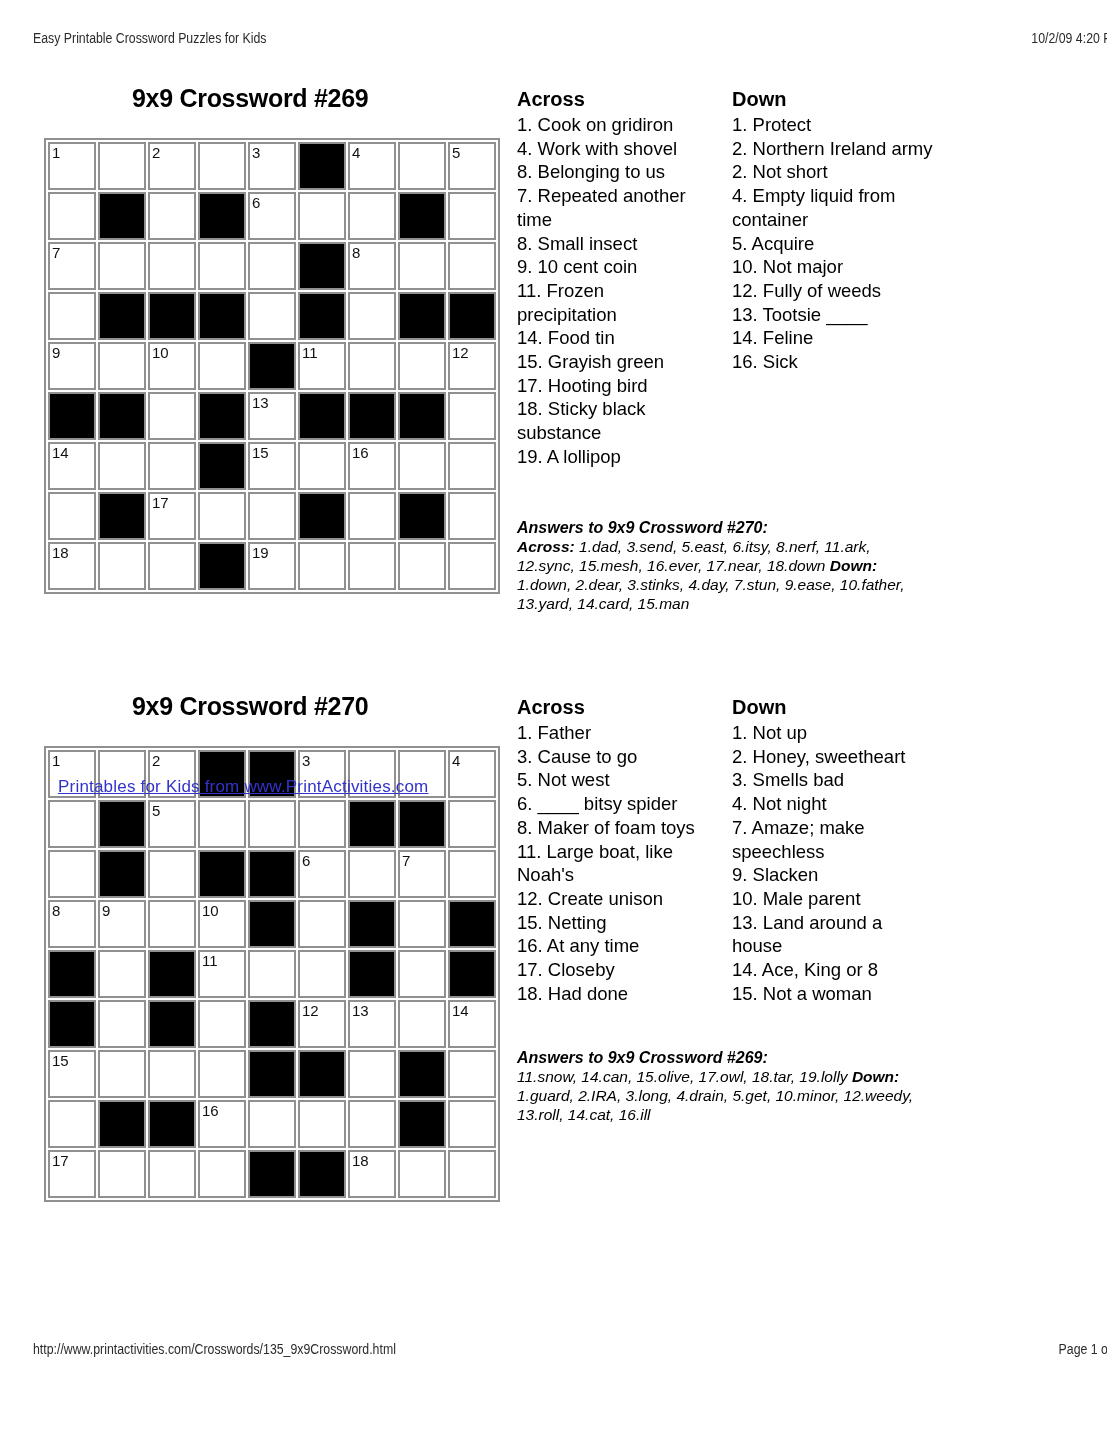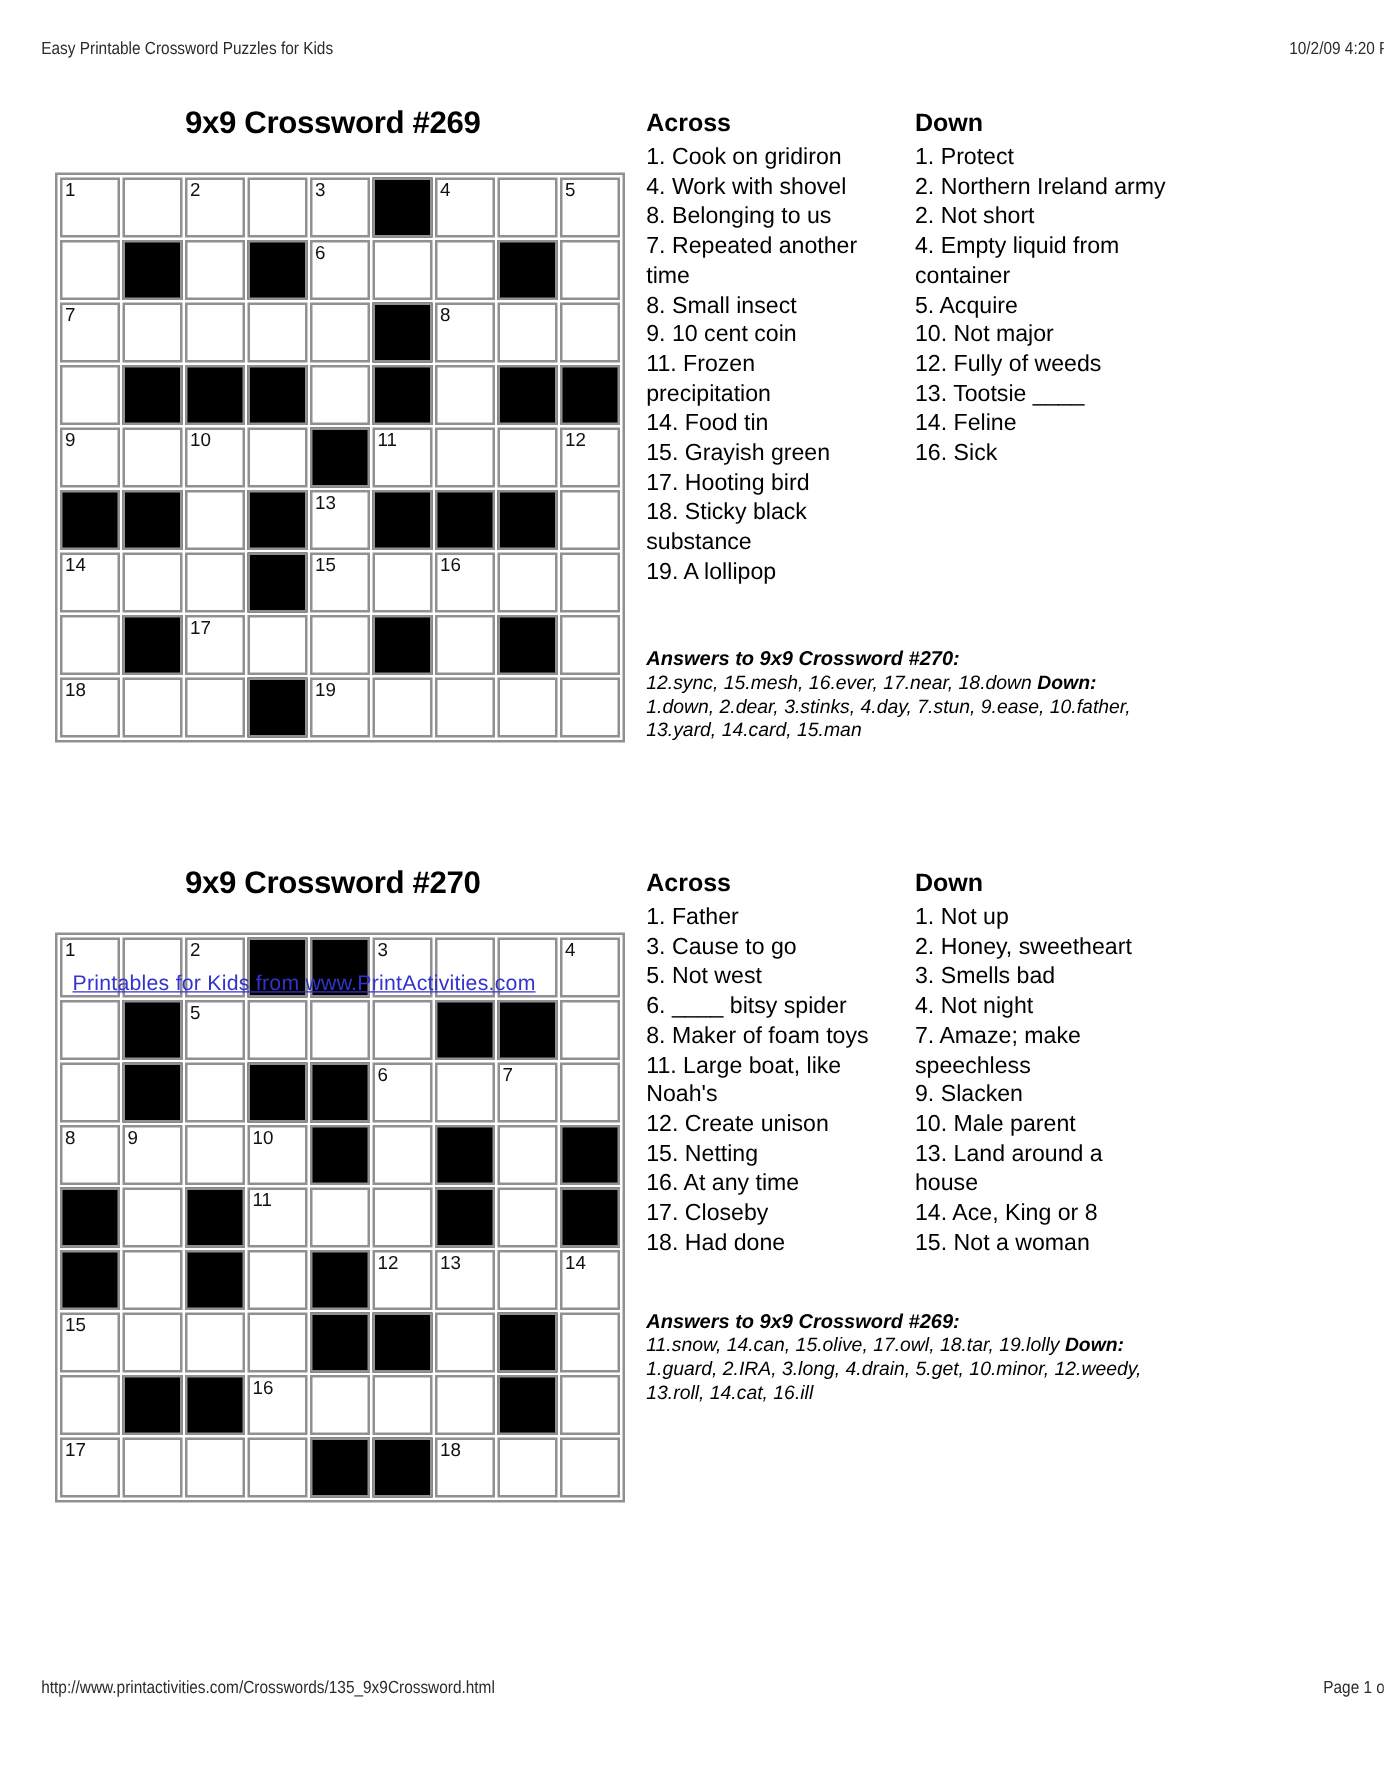--- a/index.html
+++ b/index.html
@@ -13,21 +13,21 @@
   .condensed-r { display:inline-block; transform:scaleX(0.88); transform-origin:right center; }
   .hdr-left { left:33px; top:30px; }
   .hdr-right { right:33px; top:30px; text-align:center; }
   .ftr-left { left:33px; top:1341px;text-align:right; }
   .ftr-right { right:33px; top:1341px; text-align:right; }
 
   
   .section { position:absolute; left:0; width:1107px; }
   .s0 { top:84px; }
   .s1 { top:692px; }
-  .pz-title { position:absolute; left:148px; top:0; font-size:25px; font-weight:bold; letter-spacing:-0.3px; white-space:nowrap; }
+  .pz-title { position:absolute; left:132px; top:0; font-size:25px; font-weight:bold; letter-spacing:-0.3px; white-space:nowrap; }
 
   
   .grid-wrap { position:absolute; left:44px; top:54px; }
   table.xw { border-collapse:separate; border-spacing:2px; border:2px solid var(--grid-border); background:#fff; }
   table.xw td {
     width:44px; height:44px; padding:0; border:2px solid var(--grid-border);
     background:#fff; vertical-align:top;
   }
   table.xw td.blk { background:var(--black-cell); }
   .num { display:block; font-size:15px; line-height:16px; padding:1px 0 0 2px; color:#111; }
@@ -241,20 +241,21 @@
           <div class="clue-line">10. Not major</div>
           <div class="clue-line">12. Fully of weeds</div>
           <div class="clue-line">13. Tootsie ____</div>
           <div class="clue-line">14. Feline</div>
           <div class="clue-line">16. Sick</div>
         </div>
     </div>
     <div class="answers">
       <div class="ans-h">Answers to 9x9 Crossword #270:</div>
       <div class="ans-body">
+          <div><b>Across:</b><span> 1.dad, 3.send, 5.east, 6.itsy, 8.nerf, 11.ark,</span></div>
           <div><span>12.sync, 15.mesh, 16.ever, 17.near, 18.down </span><b>Down:</b></div>
           <div><span>1.down, 2.dear, 3.stinks, 4.day, 7.stun, 9.ease, 10.father,</span></div>
           <div><span>13.yard, 14.card, 15.man</span></div>
         </div>
     </div>
   </div>
 
   <div class="section s1">
     <div class="pz-title title">9x9 Crossword #270</div>
     <div class="grid-wrap">

